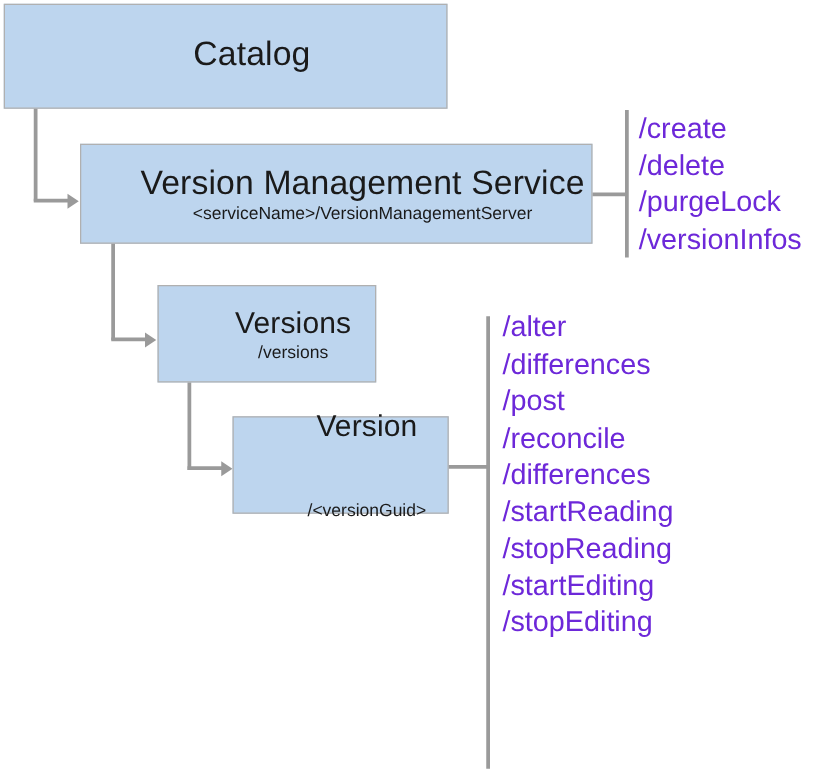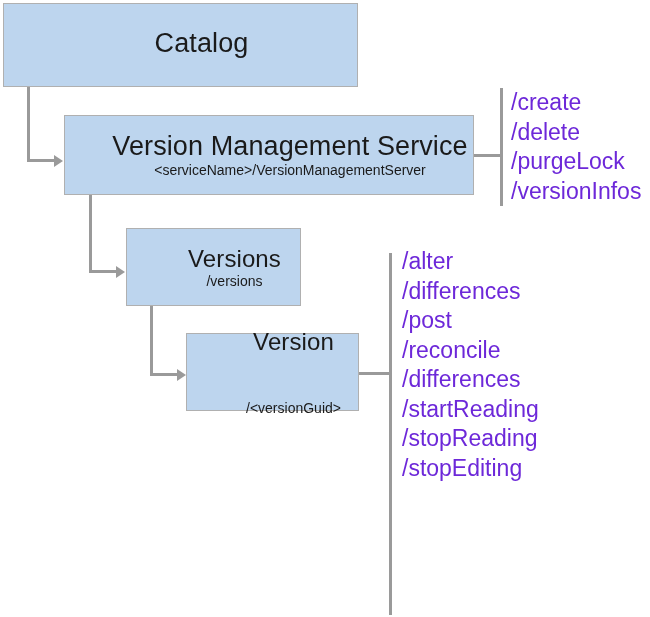--- a/index.html
+++ b/index.html
@@ -170,16 +170,17 @@
   <div class="stem" id="stem-version"></div>
   <div class="bracket" id="bracket-version"></div>
   <div class="op-list" id="ops-version">
     <span class="op-item">/alter</span>
     <span class="op-item">/differences</span>
     <span class="op-item">/post</span>
     <span class="op-item">/reconcile</span>
     <span class="op-item">/differences</span>
     <span class="op-item">/startReading</span>
     <span class="op-item">/stopReading</span>
+    <span class="op-item">/startEditing</span>
     <span class="op-item">/stopEditing</span>
   </div>
 
 </div>
 
 </body></html>

